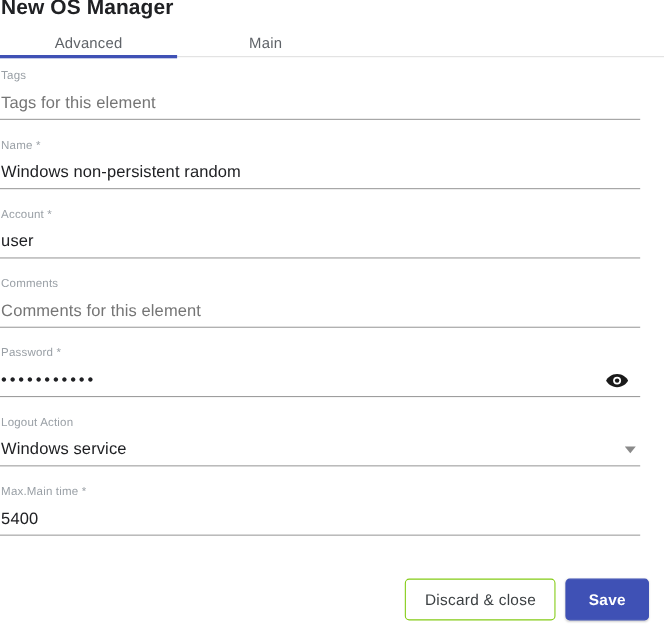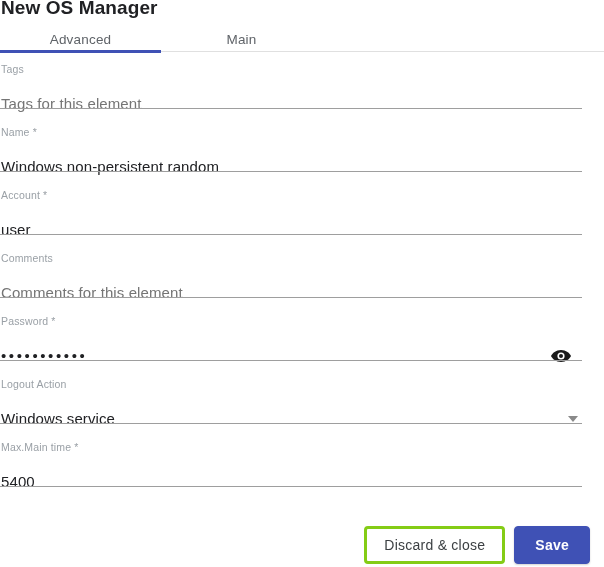--- a/index.html
+++ b/index.html
@@ -96,21 +96,21 @@
     color: #9aa0a6;
     line-height: 14px;
     letter-spacing: 0.15px;
     white-space: nowrap;
   }
   .field-value-row {
     position: relative;
     display: flex;
     align-items: center;
     height: 28px;
-    margin-top: 14px;
+    margin-top: 4px;
   }
   .field-value {
     font-size: 15px;
     color: #202124;
     line-height: 22px;
     letter-spacing: 0.1px;
     background: transparent;
     border: none;
     outline: none;
     width: 100%;
@@ -183,21 +183,21 @@
     font-size: 14px;
     font-family: "Liberation Sans", sans-serif;
     cursor: pointer;
     letter-spacing: 0.25px;
     display: flex;
     align-items: center;
     justify-content: center;
   }
   .btn-secondary {
     background: #ffffff;
-    border: 3px solid #84cc16;
+    border: 1px solid #84cc16;
     color: #3c4043;
     padding: 0 17px;
   }
   .btn-primary {
     background: #3f51b5;
     border: 1px solid #3f51b5;
     color: #ffffff;
     font-weight: bold;
     padding: 0 20px;
     box-shadow: 0 1px 2px rgba(0,0,0,0.18);

